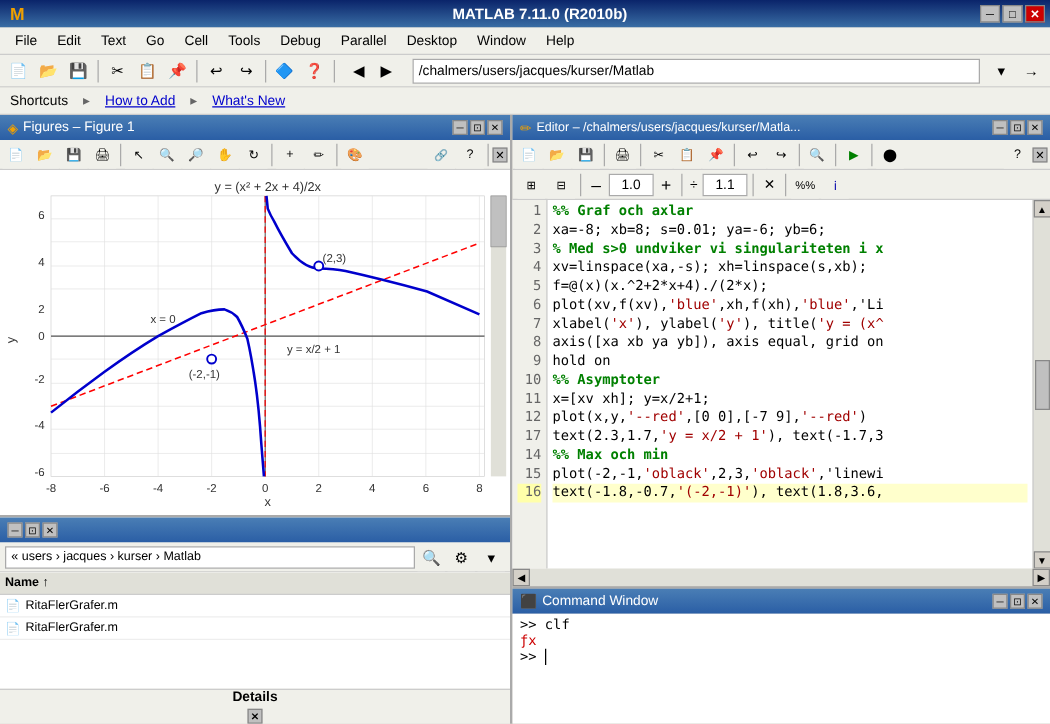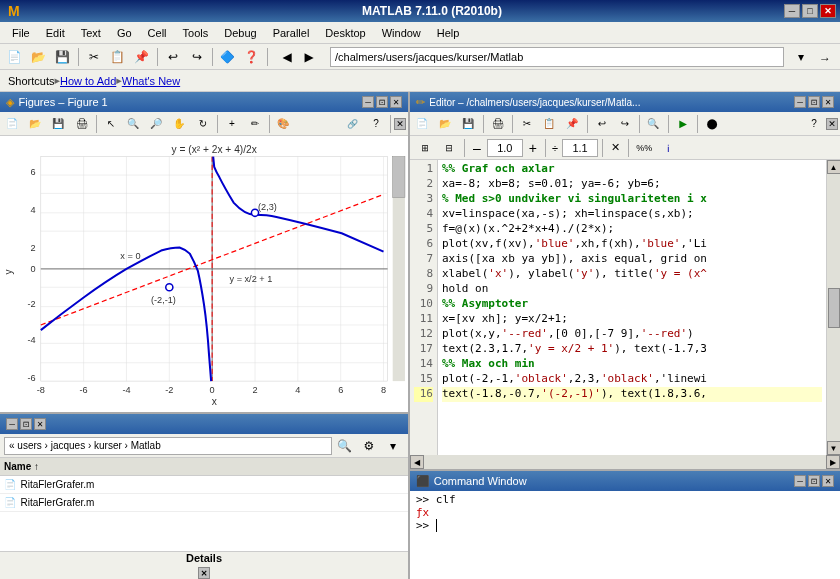--- a/index.html
+++ b/index.html
@@ -84,21 +84,21 @@
 
     
     #shortcuts-bar {
       background: #f0f0ea;
       display: flex;
       align-items: center;
       height: 22px;
       border-bottom: 1px solid #ccc;
       padding: 0 8px;
       font-size: 11px;
-      gap: 0;
+      gap: 12px;
     }
     .shortcut-link { color: #0000cc; cursor: pointer; text-decoration: underline; }
 
     
     #left-panel {
       width: 410px;
       display: flex;
       flex-direction: column;
       border-right: 2px solid #aaa;
     }
@@ -627,22 +627,22 @@
           <div style="height:15px;">15</div>
           <div style="height:15px; background:#ffffaa;">16</div>
         </div>
         <div id="code-area">
           <div class="code-line kw-comment">%% Graf och axlar</div>
           <div class="code-line kw-normal">xa=-8; xb=8; s=0.01; ya=-6; yb=6;</div>
           <div class="code-line kw-comment" style="color:#008000;">% Med s&gt;0 undviker vi singulariteten i x</div>
           <div class="code-line kw-normal">xv=linspace(xa,-s); xh=linspace(s,xb);</div>
           <div class="code-line kw-normal">f=@(x)(x.^2+2*x+4)./(2*x);</div>
           <div class="code-line kw-normal">plot(xv,f(xv),<span style="color:#a00000;">'blue'</span>,xh,f(xh),<span style="color:#a00000;">'blue'</span>,'Li</div>
+          <div class="code-line kw-normal">xlabel(<span style="color:#a00000;">'x'</span>), ylabel(<span style="color:#a00000;">'y'</span>), title(<span style="color:#a00000;">'y = (x^</span></div>
           <div class="code-line kw-normal">axis([xa xb ya yb]), axis equal, grid on</div>
-          <div class="code-line kw-normal">xlabel(<span style="color:#a00000;">'x'</span>), ylabel(<span style="color:#a00000;">'y'</span>), title(<span style="color:#a00000;">'y = (x^</span></div>
           <div class="code-line kw-normal">hold on</div>
           <div class="code-line kw-comment">%% Asymptoter</div>
           <div class="code-line kw-normal">x=[xv xh]; y=x/2+1;</div>
           <div class="code-line kw-normal">plot(x,y,<span style="color:#a00000;">'--red'</span>,[0 0],[-7 9],<span style="color:#a00000;">'--red'</span>)</div>
           <div class="code-line kw-normal">text(2.3,1.7,<span style="color:#a00000;">'y = x/2 + 1'</span>), text(-1.7,3</div>
           <div class="code-line kw-comment">%% Max och min</div>
           <div class="code-line kw-normal">plot(-2,-1,<span style="color:#a00000;">'oblack'</span>,2,3,<span style="color:#a00000;">'oblack'</span>,'linewi</div>
           <div class="code-line kw-normal kw-highlight">text(-1.8,-0.7,<span style="color:#a00000;">'(-2,-1)'</span>), text(1.8,3.6,</div>
         </div>
         <div id="editor-scrollbar">

